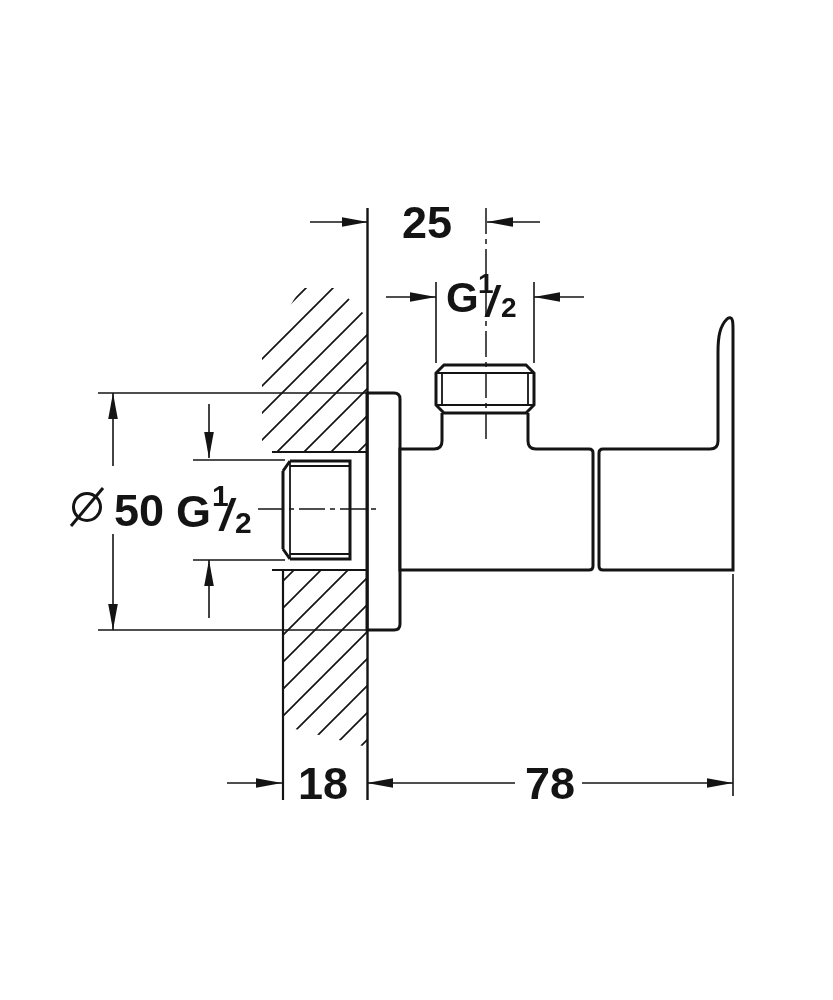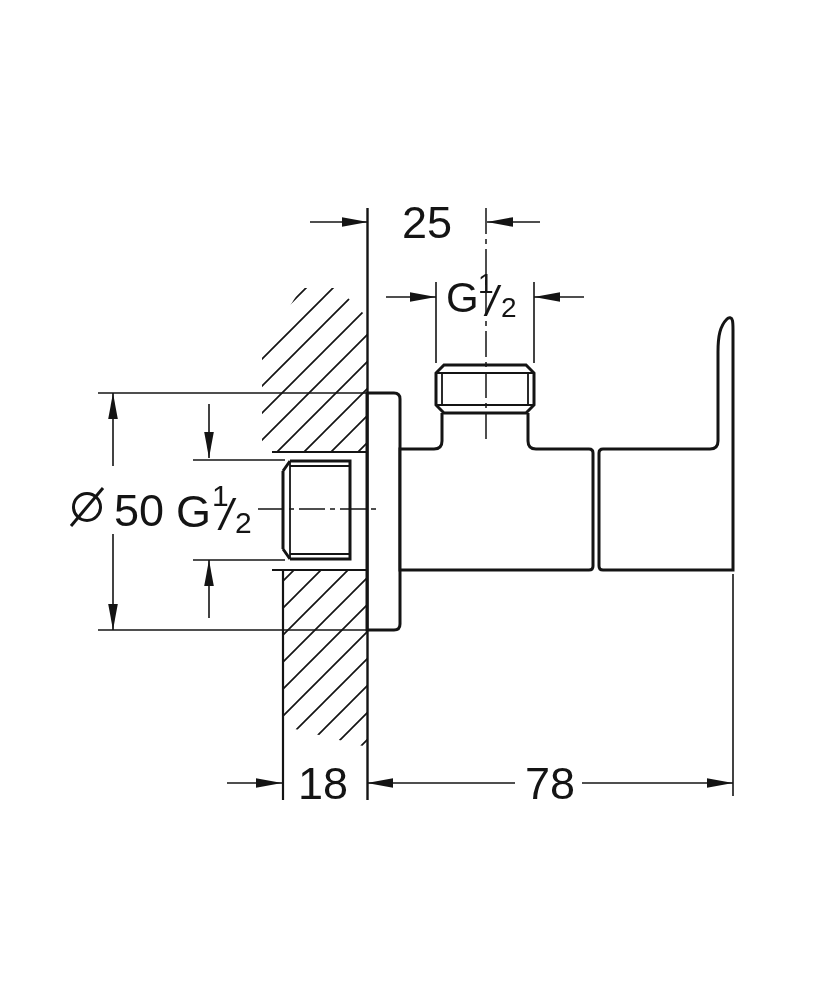--- a/index.html
+++ b/index.html
@@ -1,17 +1,17 @@
 <!DOCTYPE html>
 <html><head>
 <meta charset="utf-8">
 <style>
   html,body{margin:0;padding:0;background:#ffffff;}
   .stage{position:relative;width:833px;height:1000px;background:#ffffff;overflow:hidden;
-         font-family:"Liberation Sans", sans-serif;}
+         font-family:"Liberation Sans", sans-serif;font-weight:bold;}
   svg{display:block;}
   text{fill:#141414;}
 </style>
 </head>
 <body>
 
 <div class="stage">
 <svg width="833" height="1000" viewBox="0 0 833 1000">
 
   <defs>

